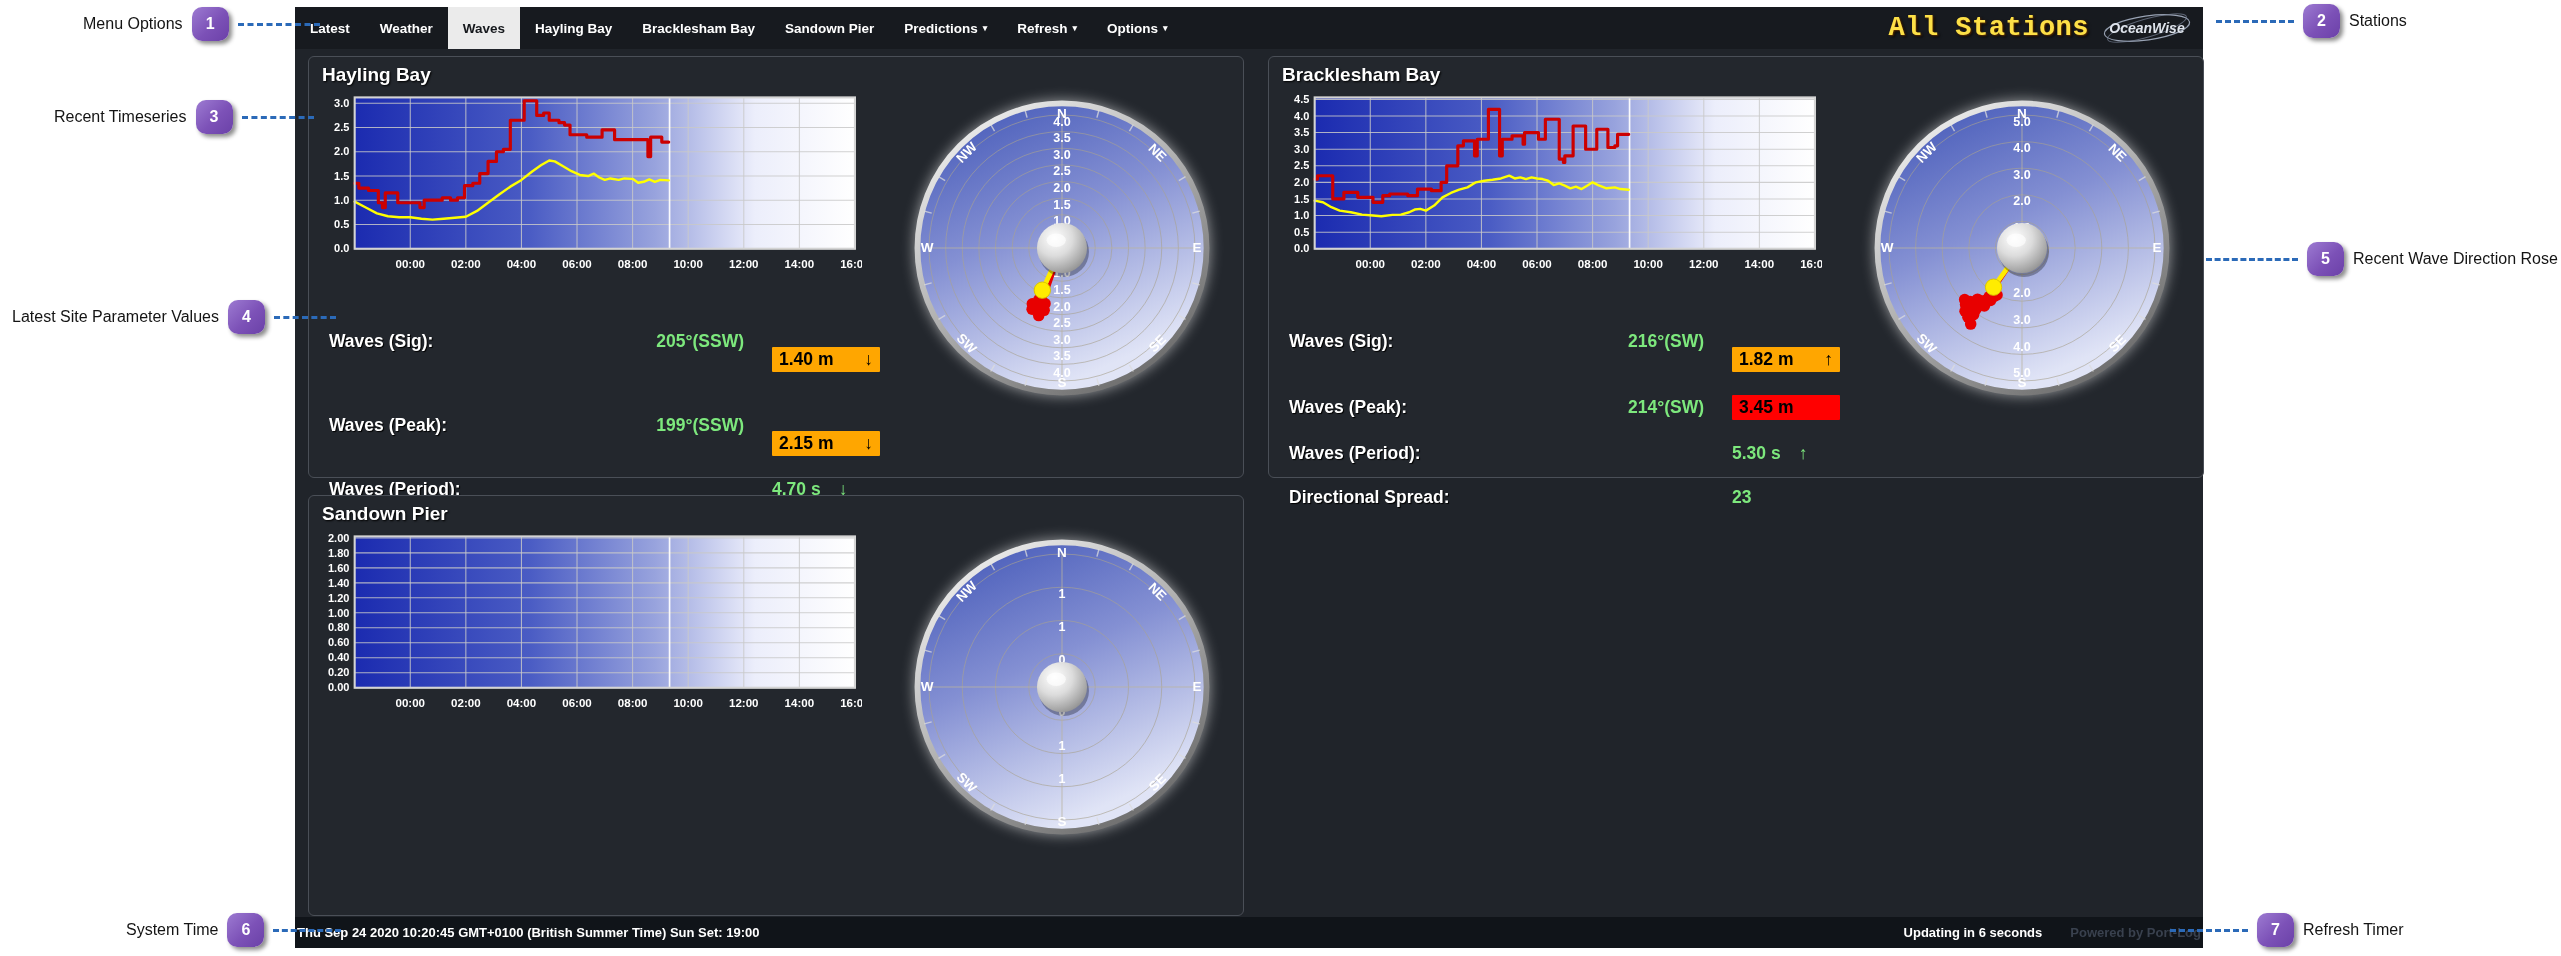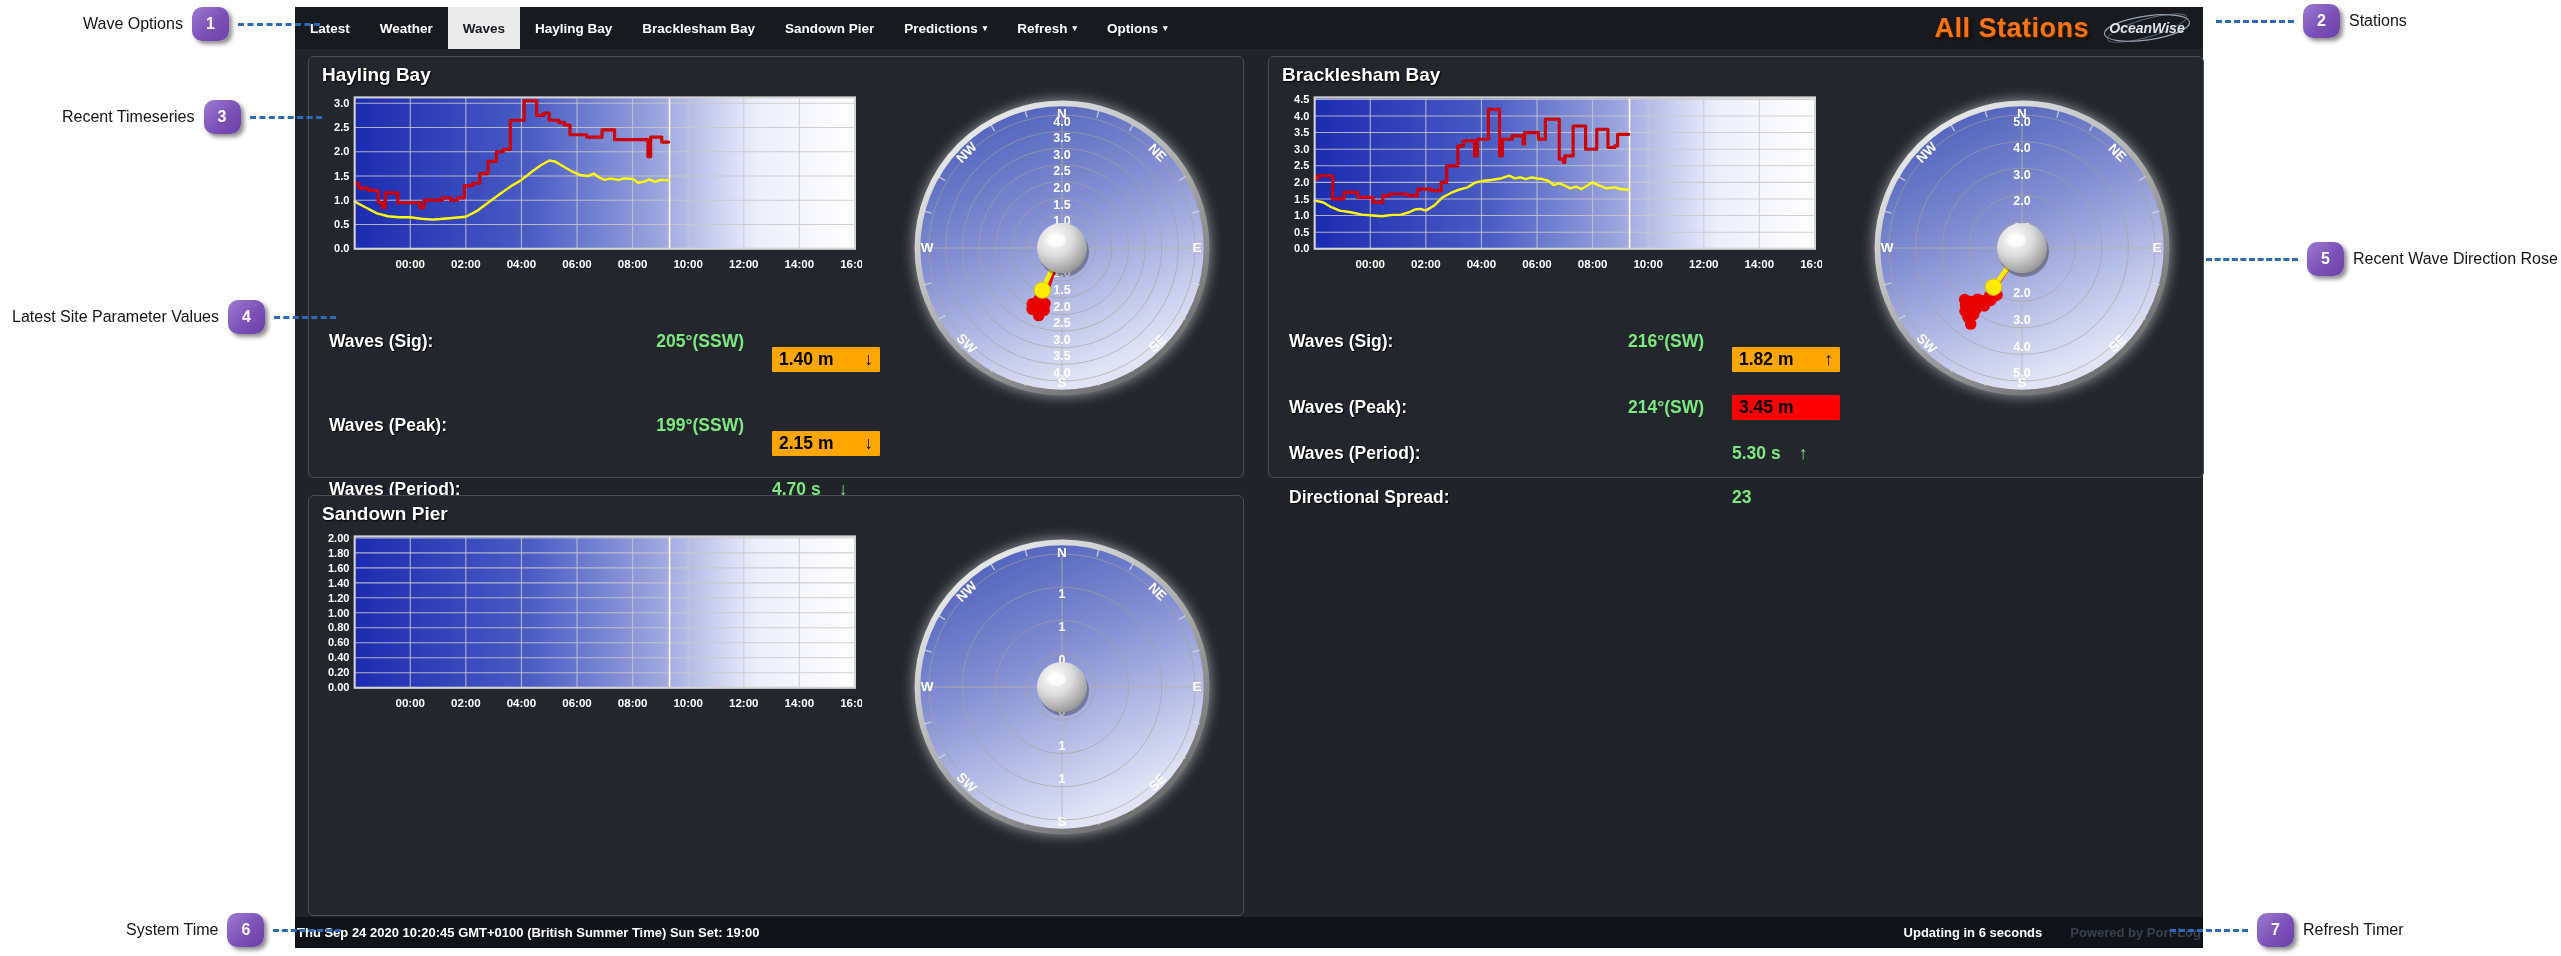--- a/index.html
+++ b/index.html
@@ -8,22 +8,22 @@
     background:#ffffff;font-family:"Liberation Sans",sans-serif;
   }
   
   .app{position:absolute;left:295px;top:7px;width:1908px;height:941px;background:#20242a;}
   .menubar{display:flex;align-items:stretch;height:42px;background:#171a1f;}
   .menu-item{display:flex;align-items:center;padding:0 15px;color:#ffffff;font-weight:bold;
     font-size:13.5px;text-decoration:none;cursor:pointer;white-space:nowrap;}
   .menu-item.active{background:#ebebeb;color:#15181c;}
   .caret{font-size:9px;margin-left:5px;}
   .menubar-right{margin-left:auto;display:flex;align-items:center;gap:12px;padding-right:10px;}
-  .all-stations{color:#f97316;font-weight:bold;font-size:27px;letter-spacing:.5px;
-    text-shadow:1px 1px 2px rgba(120,60,0,.8),2px 2px 3px #000;}
+  .all-stations{color:#fde047;font-weight:bold;font-size:27px;letter-spacing:.5px;
+    text-shadow:1px 1px 2px rgba(120,60,0,.8),2px 2px 3px #000;font-family:Liberation Mono, monospace;}
   
   .panel{position:absolute;width:934px;background:#23272d;border:1px solid #4a4f57;border-radius:6px;}
   #panel-hayling{left:13px;top:49px;height:420px;}
   #panel-brack{left:973px;top:49px;height:420px;}
   #panel-sandown{left:13px;top:488px;height:419px;}
   .panel-title{color:#fff;font-weight:bold;font-size:19px;padding:7px 0 3px 13px;
     text-shadow:1px 1px 2px #000;}
   .panel-body{display:flex;}
   .left-col{width:566px;padding-left:5px;}
   .chart-svg{width:548px;height:206px;display:block;}
@@ -51,32 +51,32 @@
   .powered{color:#39414e;}
   
   .annot{position:absolute;display:flex;align-items:center;gap:9px;z-index:20;}
   .annot-label{font-size:16px;color:#141414;white-space:nowrap;}
   .badge{width:37px;height:34px;border-radius:10px;flex:0 0 37px;
     background:linear-gradient(135deg,#9d7bd2 0%,#7c51b7 55%,#6b41a8 100%);
     color:#fff;font-weight:bold;font-size:16px;display:flex;align-items:center;justify-content:center;
     box-shadow:3px 3px 4px rgba(0,0,0,.45);}
   .dash{border-top:3px dashed #2b6ab8;height:0;}
   #annot-1{top:7px;left:83px;}   #annot-1 .dash{width:82px;}
-  #annot-3{top:100px;left:62px;} #annot-3 .dash{width:72px;}
+  #annot-3{top:100px;left:54px;} #annot-3 .dash{width:72px;}
   #annot-4{top:300px;left:12px;} #annot-4 .dash{width:62px;}
   #annot-6{top:913px;left:126px;}#annot-6 .dash{width:68px;}
   #annot-2{top:4px;left:2216px;} #annot-2 .dash{width:78px;}
   #annot-5{top:242px;left:2206px;}#annot-5 .dash{width:92px;}
   #annot-7{top:913px;left:2170px;}#annot-7 .dash{width:78px;}
 </style>
 </head>
 <body>
 
 <div class="annot" id="annot-1">
-  <span class="annot-label">Wave Options</span>
+  <span class="annot-label">Menu Options</span>
   <span class="badge">1</span>
   <span class="dash"></span>
 </div>
 <div class="annot" id="annot-3">
   <span class="annot-label">Recent Timeseries</span>
   <span class="badge">3</span>
   <span class="dash"></span>
 </div>
 <div class="annot" id="annot-4">
   <span class="annot-label">Latest Site Parameter Values</span>

